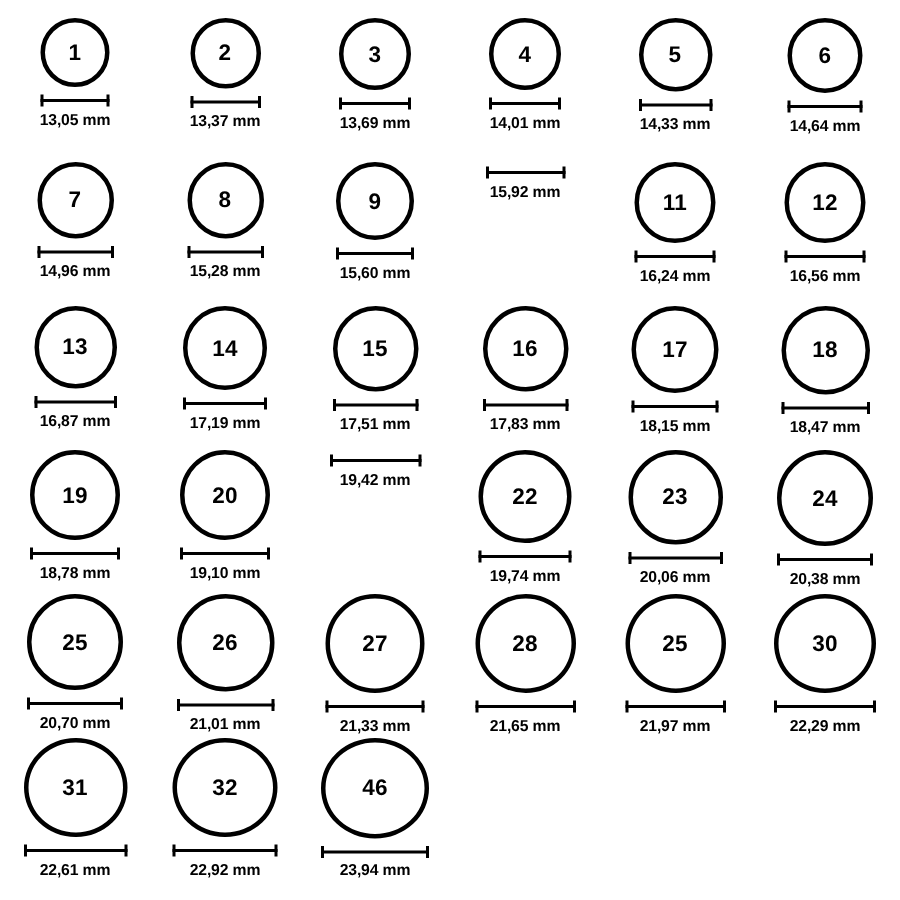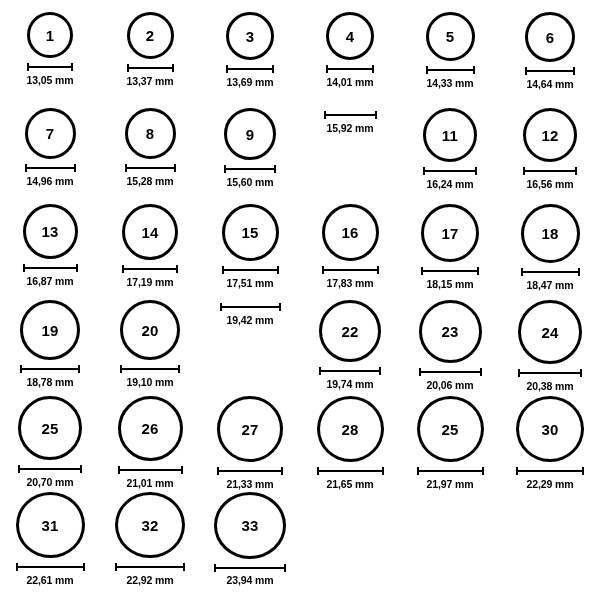--- a/index.html
+++ b/index.html
@@ -429,21 +429,21 @@
         </div>
         <div class="measure" style="width: 70px;">
           <div class="bar"></div>
           <div class="tick left"></div>
           <div class="tick right"></div>
         </div>
         <div class="size-mm">22,92 mm</div>
       </div>
       <div class="cell">
         <div class="ring" style="width: 72px; height: 72px;">
-          <span class="ring-label">33</span>
+          <span class="ring-label">46</span>
         </div>
         <div class="measure" style="width: 72px;">
           <div class="bar"></div>
           <div class="tick left"></div>
           <div class="tick right"></div>
         </div>
         <div class="size-mm">23,94 mm</div>
       </div>
     </div>
 </div>

